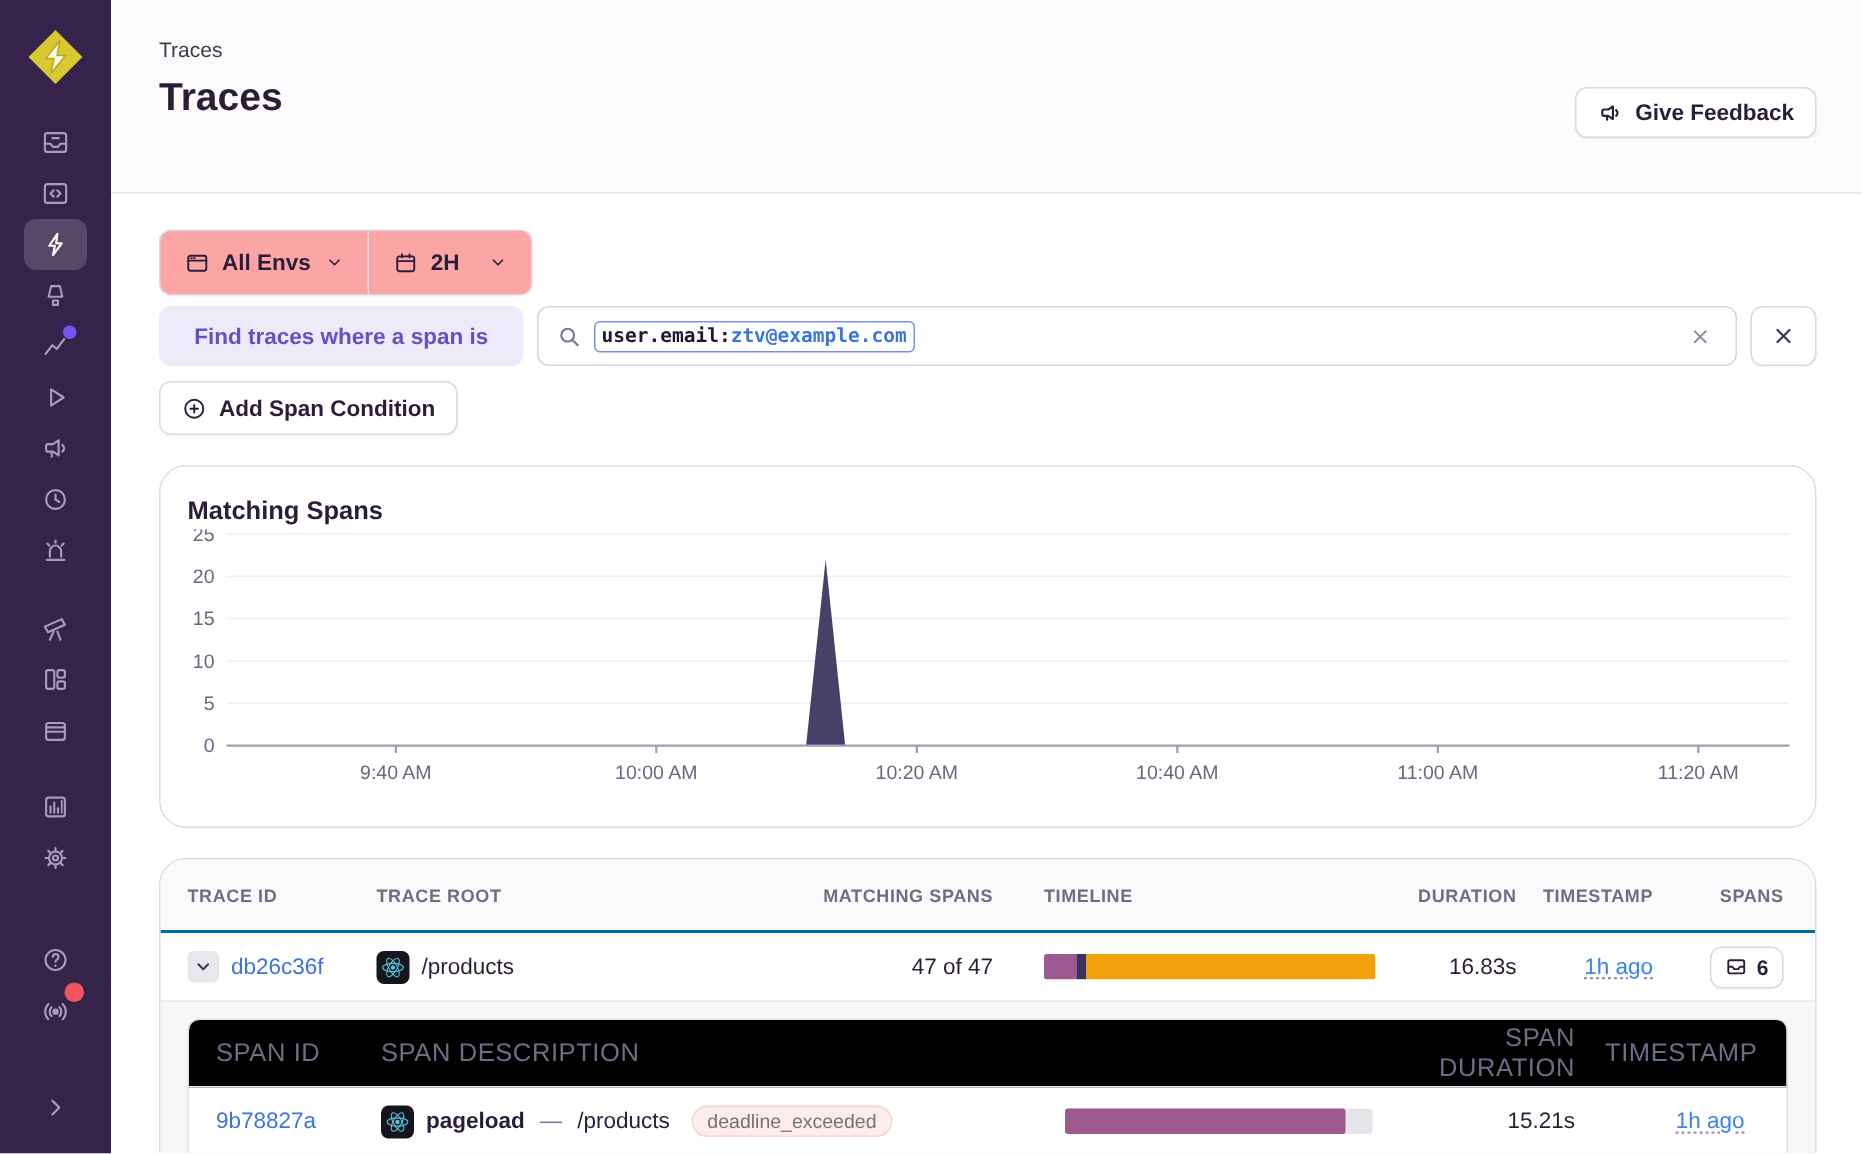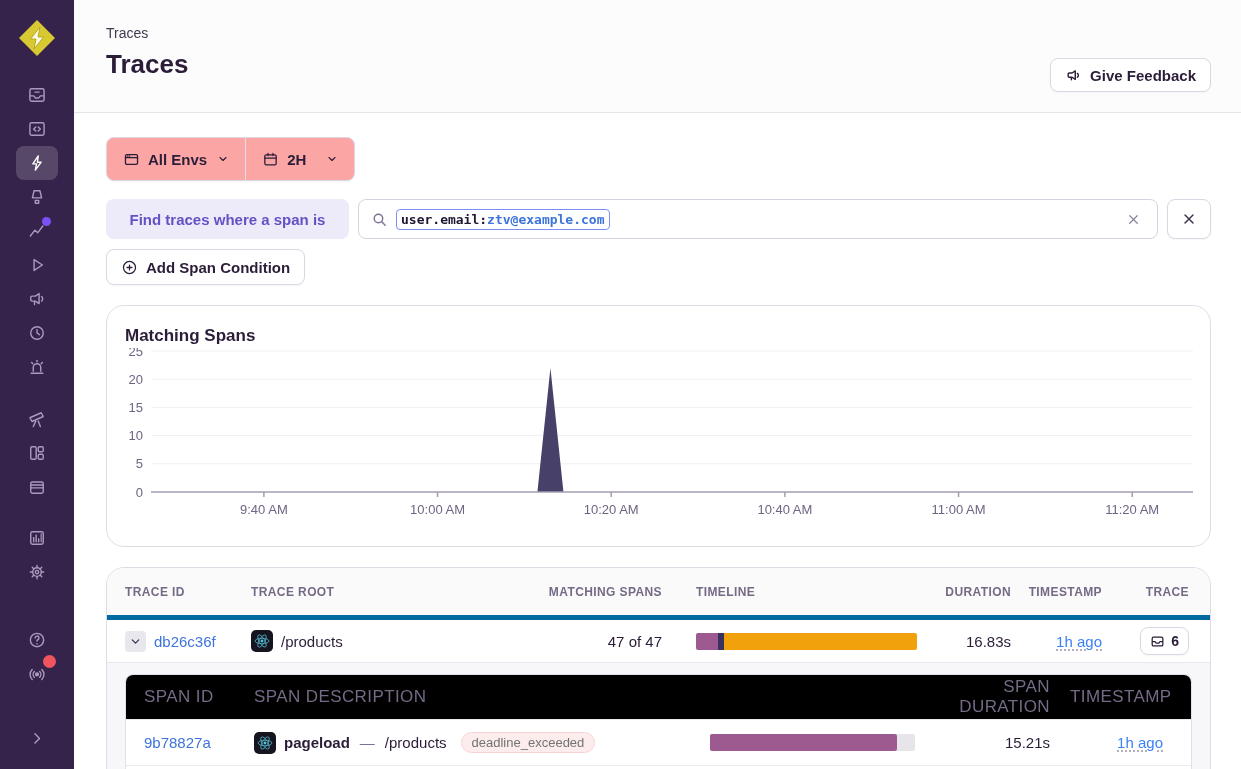--- a/index.html
+++ b/index.html
@@ -16,55 +16,55 @@
   .active .ist{stroke:#fff}
   .dot{position:absolute;border-radius:50%}
   .dot-purple{width:9px;height:9px;background:#7a52f4;top:3px;right:7px}
   .dot-red{width:13px;height:13px;background:#f0545c;top:-2px;right:2px}
   .sb-gap1{height:18px}.sb-gap2{height:17px}
   .sb-bottom{margin-top:auto;display:flex;flex-direction:column;align-items:center}
   .sb-expand{margin-top:30px;margin-bottom:6px}
 
   
   .main{flex:1;display:flex;flex-direction:column;min-width:0}
-  .header{height:113px;background:#fcfcfd;border-bottom:1px solid #e6e3ea;padding:0 30px 0 32px;position:relative;flex-shrink:0}
+  .header{height:129px;background:#fcfcfd;border-bottom:1px solid #e6e3ea;padding:0 30px 0 32px;position:relative;flex-shrink:0}
   .breadcrumb{padding-top:25px;font-size:14px;color:#43384f}
   .page-title{margin:8px 0 0;font-size:26px;font-weight:700;color:#2b1d38}
   .btn{display:inline-flex;align-items:center;gap:8px;background:#fff;border:1px solid #dcd7e3;border-radius:8px;font-family:inherit;font-size:15px;font-weight:700;color:#2b1d38;cursor:pointer;box-shadow:0 1px 2px rgba(43,29,56,.04)}
   .feedback-btn{position:absolute;top:58px;right:30px;height:34px;padding:0 14px}
 
   
   .content{padding:24px 30px 0 32px;flex:1;overflow:hidden}
   .filter-bar{display:inline-flex;align-items:stretch;height:44px;background:#fca5a5;border:1px solid #dcd7e3;border-radius:8px;box-shadow:0 1px 2px rgba(43,29,56,.04)}
   .filter-seg{display:flex;align-items:center;gap:8px;padding:0 16px;font-size:15px;font-weight:700;cursor:pointer}
   .filter-div{width:1px;background:#e4e0e9;margin:0}
   .chev{width:12px;height:12px;margin-left:2px}
 
-  .query-row{display:flex;gap:9px;margin-top:18px;height:40px}
+  .query-row{display:flex;gap:9px;margin-top:7px;height:40px}
   .where-pill{width:243px;background:#edeaf9;color:#6452c5;border-radius:8px;display:flex;align-items:center;justify-content:center;font-size:15px;font-weight:700}
   .search-box{flex:1;display:flex;align-items:center;background:#fff;border:1px solid #d8d2df;border-radius:8px;padding:0 12px;gap:8px}
   .token{display:inline-flex;border:1px solid #7b8ef5;border-radius:4px;padding:2px 4px;font-family:"DejaVu Sans Mono",monospace;font-size:13px;cursor:text}
   .token .tkey{color:#1f1633;font-weight:700}
   .token .tval{color:#3d74db;font-weight:700}
   .search-clear{margin-left:auto;background:none;border:none;cursor:pointer;padding:4px;display:flex}
   .close-btn{width:44px;height:40px;padding:0;justify-content:center}
   .add-btn{margin-top:10px;height:36px;padding:0 14px}
 
   
   .panel{border:1px solid #e0dce6;border-radius:18px;background:#fff;margin-top:20px}
   .chart-panel{height:242px;overflow:hidden}
   .chart-title{margin:20px 0 2px 18px;font-size:17px;font-weight:700;color:#2b1d38}
   .chart-panel svg{display:block}
   .chart-panel svg text{font-family:"Liberation Sans",sans-serif}
 
   
   .table-panel{overflow:hidden;min-height:400px}
   .trace-grid{display:grid;grid-template-columns:144px 240px 187px 262px 87px 91px 94px;align-items:center}
   .thead{height:47px;background:#fafafb;font-size:12px;font-weight:700;letter-spacing:.4px;color:#756a85}
-  .trow{height:47px;border-top:5px solid #0369a1;font-size:15px}
+  .trow{height:47px;border-top:2px solid #0369a1;font-size:15px}
   .c-pad{padding-left:18px}
   .c-right{text-align:right;padding-right:16px}
   .c-issues{text-align:right;padding-right:23px}
   .cell-flex{display:flex;align-items:center;gap:8px}
   .expander{width:21px;height:21px;background:#e9e7ee;border:none;border-radius:4px;display:flex;align-items:center;justify-content:center;cursor:pointer;padding:0}
   .link{color:#3d74db;text-decoration:none;cursor:pointer}
   .plat{width:22px;height:22px;border-radius:5px;background:#16141f;display:flex;align-items:center;justify-content:center;flex-shrink:0}
   .tl-bar{width:221px;height:17px;display:flex;border-radius:2px;overflow:hidden;margin-left:18px}
   .tl-seg{height:100%}
   .ts{text-decoration:underline dotted #9d93ac;text-underline-offset:3px;cursor:default;color:#3b82f6}
@@ -375,21 +375,21 @@
 
       
       <section class="panel table-panel">
         <div class="trace-grid thead">
           <div class="c-pad">TRACE ID</div>
           <div>TRACE ROOT</div>
           <div class="c-right">MATCHING SPANS</div>
           <div style="padding-left:18px">TIMELINE</div>
           <div class="c-right">DURATION</div>
           <div class="c-right">TIMESTAMP</div>
-          <div class="c-issues">TRACE</div>
+          <div class="c-issues">SPANS</div>
         </div>
 
         <div class="trace-grid trow">
           <div class="c-pad cell-flex">
             <button class="expander">
               <svg width="13" height="13" viewBox="0 0 24 24">
                   <path d="M6 9l6 6 6-6" fill="none" stroke="#3e3450" stroke-width="2.4" stroke-linecap="round" stroke-linejoin="round"></path>
                 </svg>
             </button>
             <a class="link">db26c36f</a>

